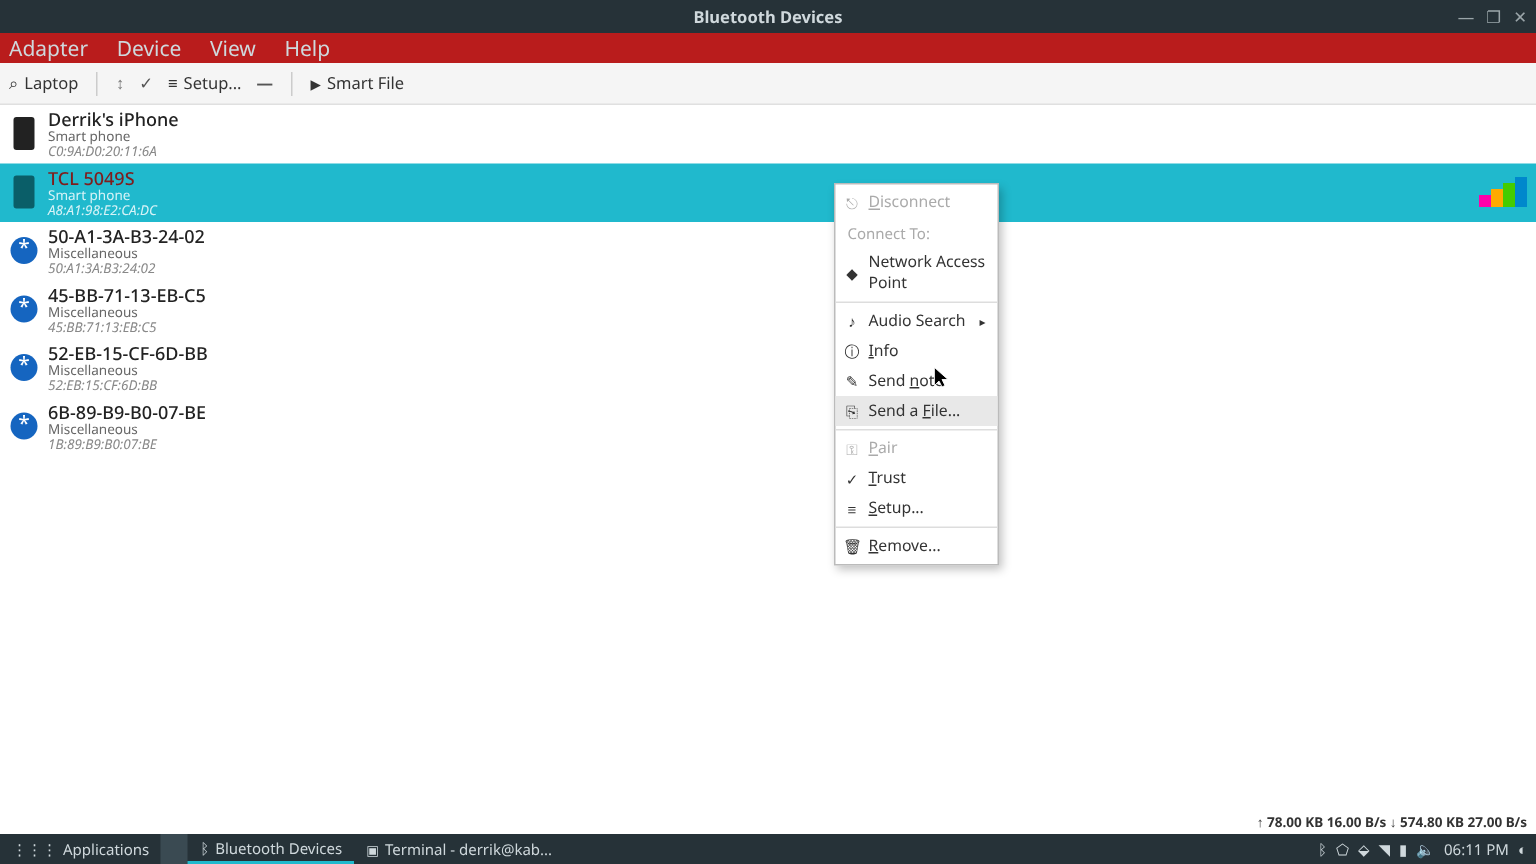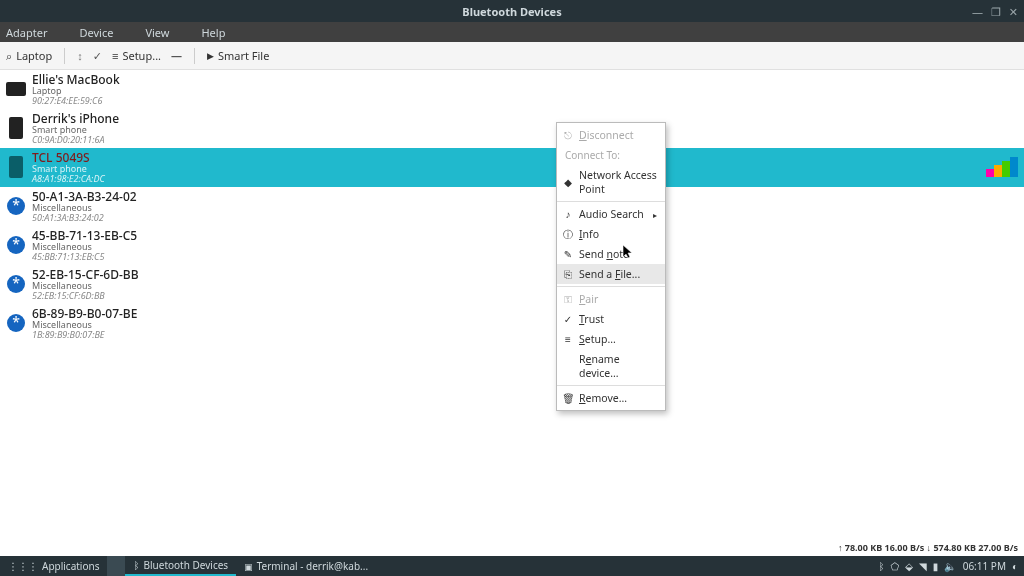--- a/index.html
+++ b/index.html
@@ -1,20 +1,20 @@
 <!DOCTYPE html>
 <html><head>
 <meta charset="utf-8">
 <style>
 * { margin:0; padding:0; box-sizing:border-box; font-family:"Noto Sans","Segoe UI",Arial,sans-serif; }
 html,body { width:1024px; height:576px; overflow:hidden; background:#fff; }
 .titlebar { height:22px; background:#263238; color:#9aa5a9; display:flex; align-items:center; font-size:11px; position:relative; }
 .titlebar .center { position:absolute; left:0; right:0; text-align:center; font-weight:bold; color:#cfd8dc; }
 .titlebar .controls { position:absolute; right:6px; display:flex; gap:8px; font-size:11px; }
-.menubar { height:20px; background:#404040; color:#cfd8dc; display:flex; align-items:center; padding-left:6px; font-size:11px; gap:32px; }
+.menubar { height:20px; background:#b91c1c; color:#cfd8dc; display:flex; align-items:center; padding-left:6px; font-size:14px; gap:19px; }
 .menubar span { cursor:default; }
 .toolbar { height:28px; background:#f5f5f5; border-bottom:1px solid #e0e0e0; display:flex; align-items:center; padding:0 6px; font-size:11px; color:#333; gap:10px; }
 .toolbar .grp { display:flex; align-items:center; gap:4px; }
 .toolbar .sep { width:1px; height:16px; background:#ccc; margin:0 2px; }
 .device-list { height:calc(100% - 22px - 20px - 28px - 20px); overflow:auto; background:#fff; }
 .device { display:flex; align-items:center; padding:3px 6px; gap:6px; border-bottom:0; }
 .device.selected { background:#20b9cd; color:#fff; }
 .dev-icon { width:20px; height:24px; display:flex; align-items:center; justify-content:center; }
 .dev-phone { width:14px; height:22px; background:#222; border-radius:2px; position:relative; }
 .device.selected .dev-phone { background:#0a5e68; }
@@ -82,30 +82,20 @@
   <div class="sep"></div>
   <div class="grp">
     <span style="font-size:9px">▶</span>
     <span>Smart File</span>
   </div>
 </div>
 
 <div class="device-list" id="devlist">
     <div class="device">
       <div class="dev-icon">
-        <div class="dev-laptop"></div>
-      </div>
-      <div class="dev-txt">
-        <div class="dev-name">Ellie's MacBook</div>
-        <div class="dev-type">Laptop</div>
-        <div class="dev-mac">90:27:E4:EE:59:C6</div>
-      </div>
-    </div>
-    <div class="device">
-      <div class="dev-icon">
         <div class="dev-phone"></div>
       </div>
       <div class="dev-txt">
         <div class="dev-name">Derrik's iPhone</div>
         <div class="dev-type">Smart phone</div>
         <div class="dev-mac">C0:9A:D0:20:11:6A</div>
       </div>
     </div>
     <div class="device selected">
       <div class="dev-icon">
@@ -198,23 +188,20 @@
       <span class="glyph">⚿</span>
       <span><u class="ul">P</u><span>air</span></span>
     </div>
   <div class="mi">
       <span class="glyph">✓</span>
       <span><u class="ul">T</u><span>rust</span></span>
     </div>
   <div class="mi">
       <span class="glyph">≡</span>
       <span><u class="ul">S</u><span>etup...</span></span>
-    </div>
-  <div class="mi">
-      <span>R<u class="ul">e</u>name device...</span>
     </div>
   <div class="sepline"></div>
   <div class="mi">
       <span class="glyph">🗑</span>
       <span><u class="ul">R</u><span>emove...</span></span>
     </div>
 </div>
 
 <div class="cursor">
   <svg width="10" height="14">

